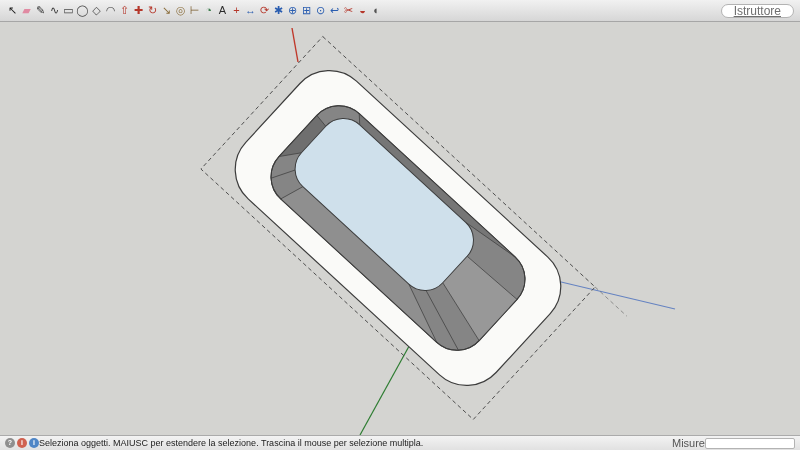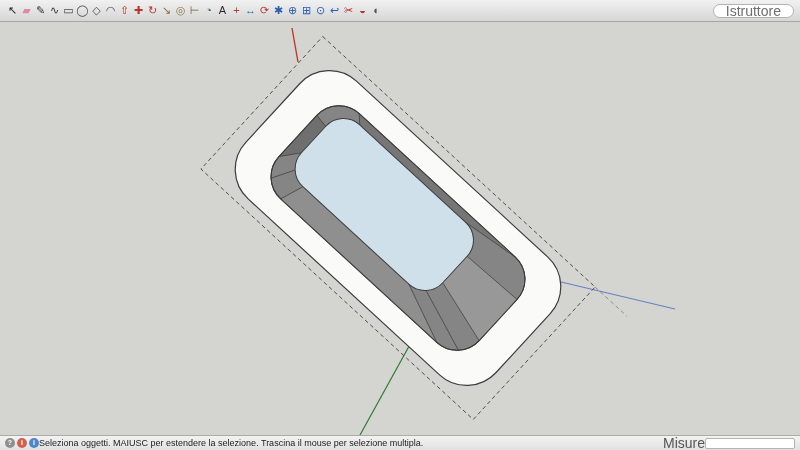--- a/index.html
+++ b/index.html
@@ -8,38 +8,38 @@
 
   
   .toolbar{position:absolute;top:0;left:0;right:0;height:22px;
     background:linear-gradient(#f1f1f1,#d6d6d6);
     border-bottom:1px solid #a6a6a6;
     display:flex;align-items:center;padding:0 6px;box-sizing:border-box;}
   .toolbar-icons{display:flex;align-items:center;gap:1px;}
   .ticon{display:inline-block;width:13px;height:17px;font-size:11px;line-height:17px;
     text-align:center;cursor:default;user-select:none;}
   .instructor-pill{margin-left:auto;background:#ffffff;border:1px solid #b3b3b3;
-    border-radius:7px;font-size:14px;color:#6f6f6f;padding:1px 12px;height:10px;
-    line-height:10px;cursor:default;}
+    border-radius:7px;font-size:12px;color:#6f6f6f;padding:1px 12px;height:10px;
+    line-height:10px;cursor:default;text-decoration:underline;}
 
   
   .canvas{position:absolute;top:22px;left:0;width:800px;height:413px;background:#d4d4d1;}
   .canvas svg{display:block;}
 
   
   .statusbar{position:absolute;bottom:0;left:0;right:0;height:15px;
     background:linear-gradient(#f3f3f3,#e1e1e1);
     border-top:1px solid #ababab;
     display:flex;align-items:center;padding:0 5px;box-sizing:border-box;}
   .status-icons{display:flex;align-items:center;gap:2px;}
   .sicon{display:inline-block;width:10px;height:10px;border-radius:50%;
     font-size:7px;line-height:10px;text-align:center;color:#fff;font-weight:bold;}
   .status-msg{font-size:9px;color:#222;white-space:nowrap;overflow:hidden;}
   .spacer{flex:1;}
-  .measure-label{font-size:14px;color:#555;}
+  .measure-label{font-size:11px;color:#555;}
   .measure-input{width:90px;height:11px;font-size:8px;border:1px solid #b3b3b3;
     background:#fff;border-radius:2px;padding:0 2px;box-sizing:border-box;}
 </style>
 </head>
 <body>
 
 <div class="window" style="background: rgb(212, 212, 209);">
 
   <div class="toolbar">
     <div class="toolbar-icons">

